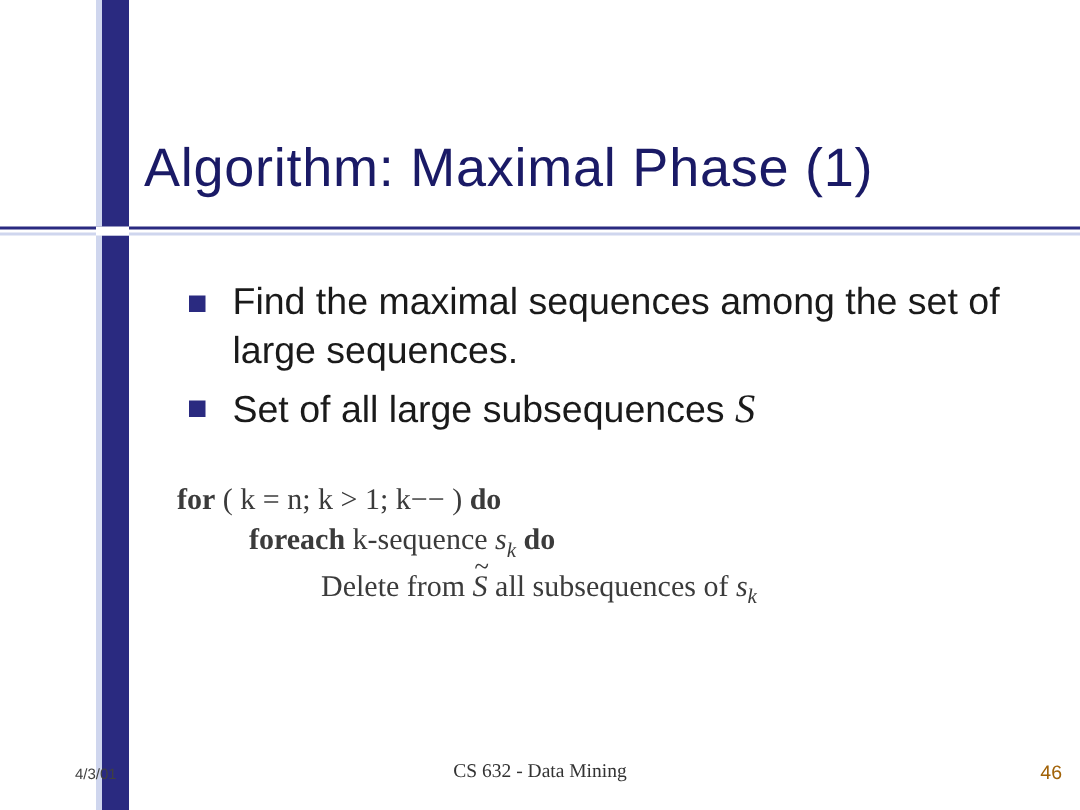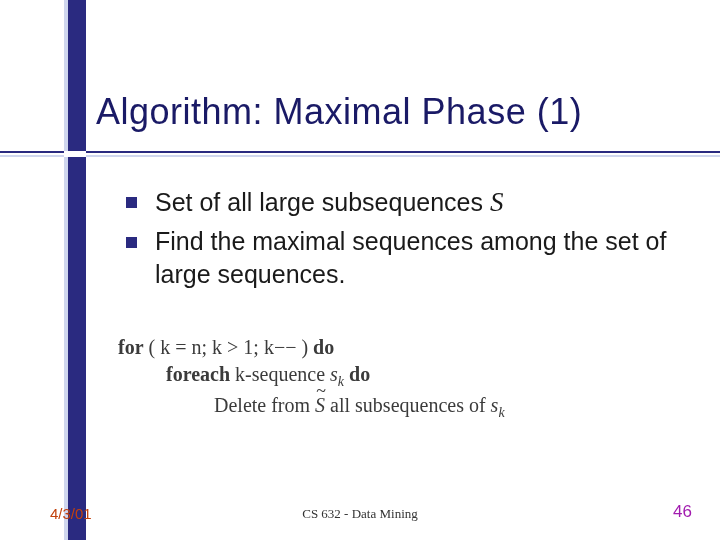--- a/index.html
+++ b/index.html
@@ -100,21 +100,20 @@
     font-size: 27px;
   }
   .algo {
     position: absolute;
     left: 118px;
     top: 320px;
     font-family: "Times New Roman", Times, serif;
     font-size: 20px;
     color: #3b3b3b;
     line-height: 1.35;
-    margin-top: 14px;
   }
   .algo .row1 { margin-left: 0; }
   .algo .row2 { margin-left: 48px; }
   .algo .row3 { margin-left: 96px; font-family: Liberation Serif, serif; }
   .algo b { font-weight: bold; }
   .algo .tilde {
     position: relative;
     display: inline-block;
   }
   .algo .tilde::after {
@@ -127,67 +126,67 @@
   .algo sub {
     font-size: 14px;
     font-style: italic;
     vertical-align: sub;
   }
   .algo .it { font-style: italic; }
   .footer-left {
     position: absolute;
     left: 50px;
     bottom: 18px;
-    font-size: 15px;
-    color: #c2410c;
+    font-size: 10px;
+    color: #404040;
   }
   .footer-center {
     position: absolute;
     left: 0;
     right: 0;
     bottom: 18px;
     text-align: center;
     font-size: 13px;
     color: #333;
     font-family: Liberation Serif, serif;
   }
   .footer-right {
     position: absolute;
-    right: 28px;
+    right: 12px;
     bottom: 18px;
-    font-size: 17px;
-    color: #a21caf;
+    font-size: 13px;
+    color: #a16207;
   }
 </style>
 </head>
 <body>
 
 <div class="slide">
 
   <div class="vbar-light"></div>
   <div class="vbar-dark"></div>
   <div class="title-rule-dark"></div>
   <div class="title-rule-light"></div>
   <div class="corner-gap"></div>
 
   <div class="title-wrap">
     <div class="title">Algorithm: Maximal Phase (1)</div>
   </div>
 
   <div class="body">
     <div class="bullet-row">
       <div class="bullet-square"></div>
+      <div class="bullet-text">Find the maximal sequences among the set of large sequences.</div>
+    </div>
+    <div class="bullet-row">
+      <div class="bullet-square"></div>
       <div class="bullet-text">
         <span>Set of all large subsequences </span><span class="mathit">S</span>
       </div>
     </div>
-    <div class="bullet-row">
-      <div class="bullet-square"></div>
-      <div class="bullet-text">Find the maximal sequences among the set of large sequences.</div>
-    </div>
   </div>
 
   <div class="algo">
     <div class="row1">
       <b>for</b><span> ( k = n; k &gt; 1; k−− ) </span><b>do</b>
     </div>
     <div class="row2">
       <b>foreach</b><span> k-sequence </span><span class="it">s</span><sub>k</sub><b> do</b>
     </div>
     <div class="row3">

